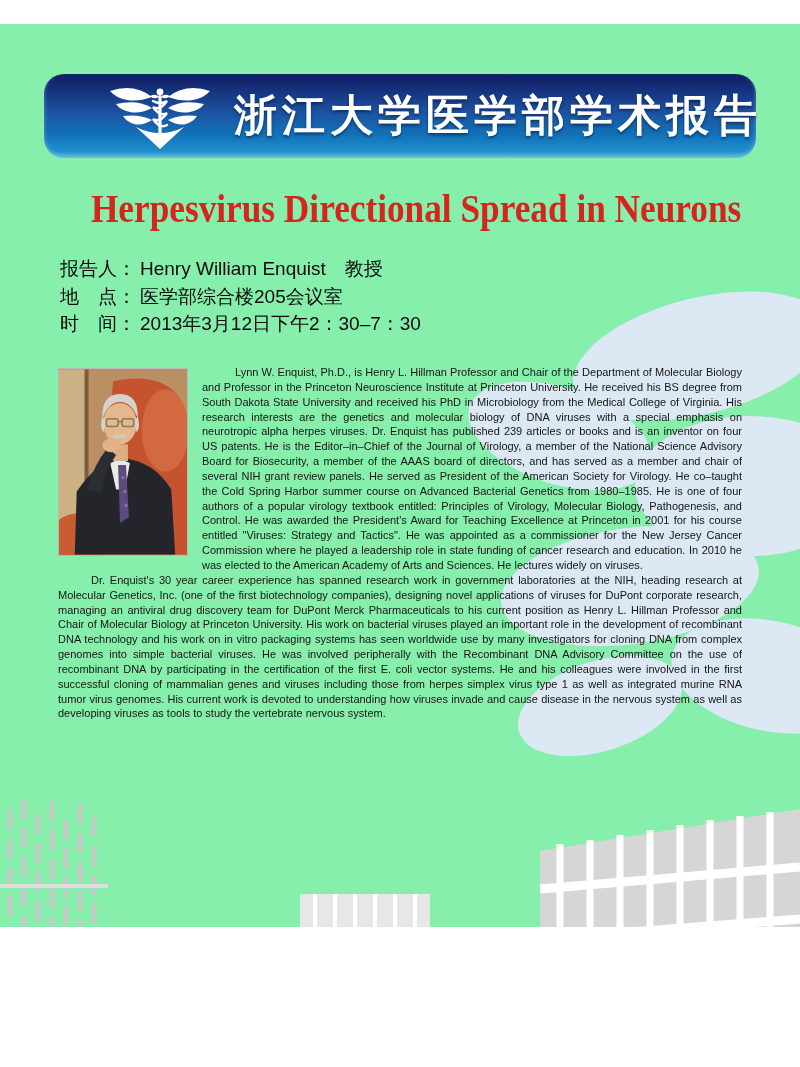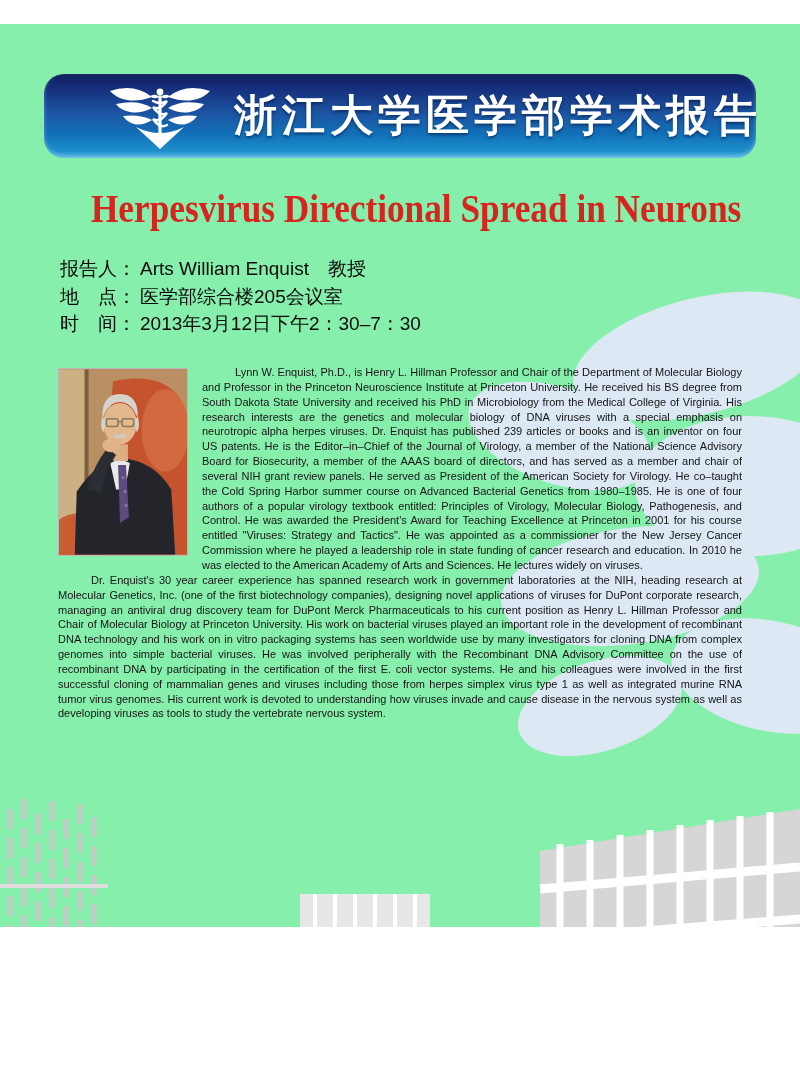--- a/index.html
+++ b/index.html
@@ -166,21 +166,21 @@
       <g fill="none" stroke="#ffffff" stroke-width="2.4" stroke-linecap="round">
         <path d="M47 18 Q54 22 61 18 Q54 28 47 24 Q54 34 61 30 Q54 40 47 36 Q54 46 61 42"></path>
       </g>
     </svg>
     <div class="banner-title">浙江大学医学部学术报告</div>
   </header>
 
   <h1 class="title"><span>Herpesvirus Directional Spread in Neurons</span></h1>
 
   <div class="info">
-    <div class="info-row"><span class="lbl">报告人：</span><span>Arts William Enquist　教授</span></div>
+    <div class="info-row"><span class="lbl">报告人：</span><span>Henry William Enquist　教授</span></div>
     <div class="info-row"><span class="lbl">地　点：</span><span>医学部综合楼205会议室</span></div>
     <div class="info-row"><span class="lbl">时　间：</span><span>2013年3月12日下午2：30–7：30</span></div>
   </div>
 
   <div class="bio">
     <div class="photo">
       <svg viewBox="0 0 130 188" aria-hidden="true">
         <rect width="130" height="188" fill="#b98f63"></rect>
         <rect x="0" y="0" width="26" height="188" fill="#cbb184"></rect>
         <rect x="26" y="0" width="4" height="188" fill="#7a5f3e"></rect>

